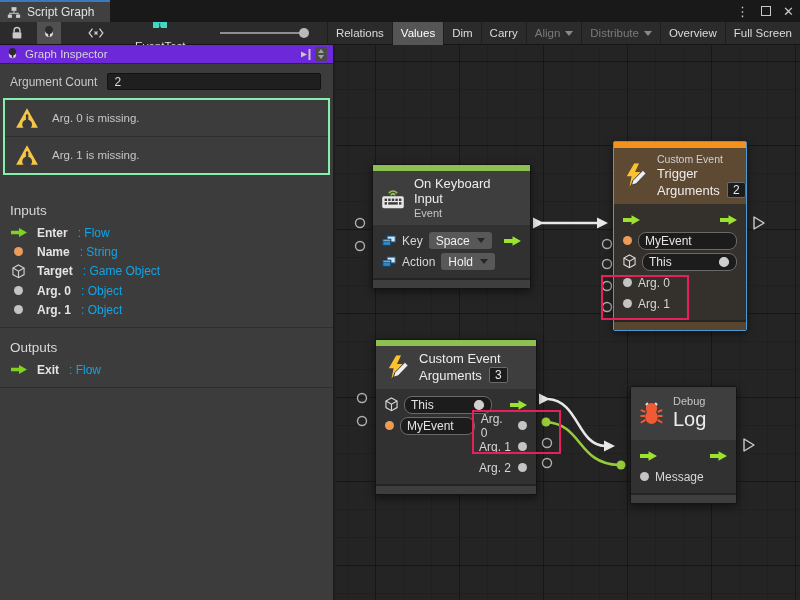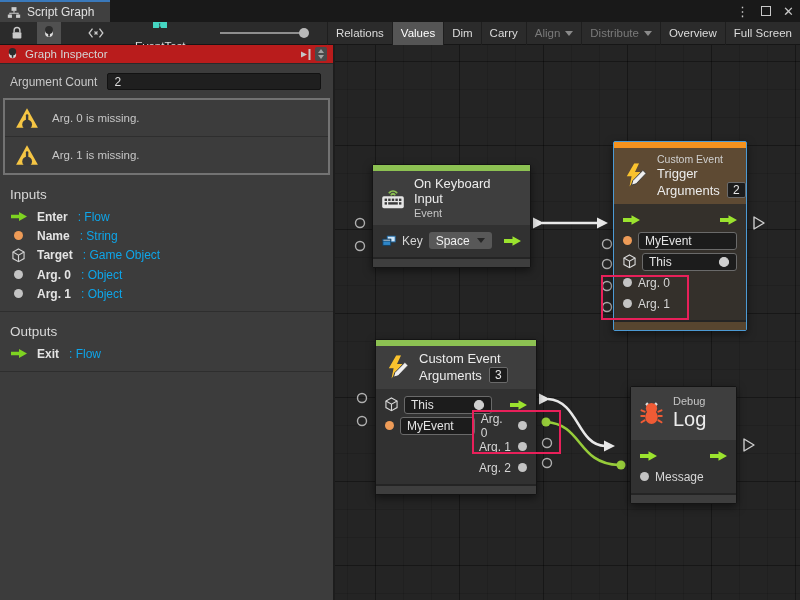--- a/index.html
+++ b/index.html
@@ -28,32 +28,32 @@
   .tb-btn.active{background:#555555;color:#fff;}
   .tb-btn.disabled{color:#7a7a7a;}
   .caret{width:0;height:0;border-left:4px solid transparent;border-right:4px solid transparent;border-top:5px solid #8a8a8a;}
 
   
   .main{flex:1;display:flex;min-height:0;}
 
   
   .inspector{width:335px;flex:none;background:#3c3c3c;border-right:2px solid #1d1d1d;color:#c8c8c8;
     font-size:12px;display:flex;flex-direction:column;}
-  .insp-header{height:19px;background:#b91c1c;border-bottom:1px solid #2a2a2a;display:flex;align-items:center;
+  .insp-header{height:19px;background:#6d28d9;border-bottom:1px solid #2a2a2a;display:flex;align-items:center;
     gap:6px;padding:0 6px;font-size:11.5px;color:#d4d4d4;flex:none;}
   .insp-right{margin-left:auto;display:flex;align-items:center;gap:3px;}
   .spinner{background:#4a4a4a;border-radius:2px;padding:2px 3px;display:flex;flex-direction:column;gap:2px;align-items:center;}
   .spin-up{width:0;height:0;border-left:3.5px solid transparent;border-right:3.5px solid transparent;border-bottom:4px solid #a2a2a2;}
   .spin-dn{width:0;height:0;border-left:3.5px solid transparent;border-right:3.5px solid transparent;border-top:4px solid #a2a2a2;}
   .insp-title{display:flex;align-items:flex-start;gap:12px;padding:9px 10px 12px 10px;border-bottom:1px solid #2e2e2e;}
   .insp-title-text{font-size:15px;color:#dedede;padding-top:3px;}
   .argc-row{display:flex;align-items:center;padding:9px 12px 0 10px;}
   .argc-field{flex:1;margin-left:10px;height:17px;background:#1f1f1f;border:1px solid #121212;border-radius:2px;
     display:flex;align-items:center;padding:0 6px;color:#dddddd;}
-  .warnbox{margin:8px 3px 0 3px;border:2px solid #737373;}
+  .warnbox{margin:8px 3px 16px 3px;border:2px solid #86efac;}
   .warnrow{display:flex;align-items:center;gap:13px;padding:7px 10px;min-height:35px;}
   .warnrow + .warnrow{border-top:1px solid #2e2e2e;}
   .warntext{font-size:11.5px;color:#c6c6c6;}
   .sec-h{padding:12px 0 5px 10px;font-size:13.5px;color:#d8d8d8;}
   .pitem{display:flex;align-items:center;gap:10px;padding:2.5px 10px;min-height:19px;}
   .pic{width:17px;display:flex;justify-content:center;align-items:center;flex:none;}
   .pname{font-weight:bold;color:#e4e4e4;}
   .ptype{color:#0ea5e9;}
   .hr{border-top:1px solid #2e2e2e;margin-top:8px;}
 
@@ -85,21 +85,21 @@
     display:flex;align-items:center;font-size:12px;color:#e8e8e8;}
   .nbody{background:#313131;padding:5px 0 6px 0;}
   .nbody.warm{background:#34302b;}
   .nfoot{height:10px;background:#3e3e3e;border-top:2px solid #242424;}
   .nfoot.brown{background:#57452F;}
   .nrow{height:21px;display:flex;align-items:center;gap:6px;padding:0 9px;}
   .dot{width:9px;height:9px;border-radius:50%;flex:none;}
   .dot.orange{background:#EE9B57;}
   .dot.gray{background:#c4c4c4;}
   .arrow-r{margin-left:auto;}
-  .nfield{background:#1c1c1c;border:1px solid #6a6a6a;border-radius:3px;height:17px;display:flex;
+  .nfield{background:#1c1c1c;border:1px solid #6a6a6a;border-radius:8px;height:17px;display:flex;
     align-items:center;padding:8px 6px;color:#e4e4e4;gap:4px;}
   .ndrop{background:#585858;border-radius:3px;height:17px;display:flex;align-items:center;gap:7px;
     padding:0 7px;color:#f0f0f0;}
   .dcaret{width:0;height:0;border-left:4px solid transparent;border-right:4px solid transparent;border-top:5px solid #262626;}
   .argrow{justify-content:flex-end;gap:7px;}
   .pinkbox{position:absolute;z-index:3;border:2.5px solid #E8205A;pointer-events:none;}
   .ic{flex:none;display:block;}
 </style>
 </head>
 <body>
@@ -419,20 +419,30 @@
               </svg>
             <span>Key</span>
             <div class="ndrop">
               <span>Space</span>
                 <span class="dcaret"></span>
             </div>
             <svg class="ic arrow-r" width="17" height="10" style="color:#9BE32E">
                 <use href="#i-arrow"></use>
               </svg>
           </div>
+          <div class="nrow">
+            <svg class="ic" width="14" height="12">
+                <use href="#i-win"></use>
+              </svg>
+            <span>Action</span>
+            <div class="ndrop">
+              <span>Hold</span>
+                <span class="dcaret"></span>
+            </div>
+          </div>
         </div>
         <div class="nfoot"></div>
       </div>
 
       <div class="node selected" style="left:278px;top:96px;width:134px">
         <div class="strip orange"></div>
         <div class="nhead brown">
           <svg class="ic" width="26" height="25" viewBox="0 0 19 18">
               <use href="#i-bolt-pencil"></use>
             </svg>

